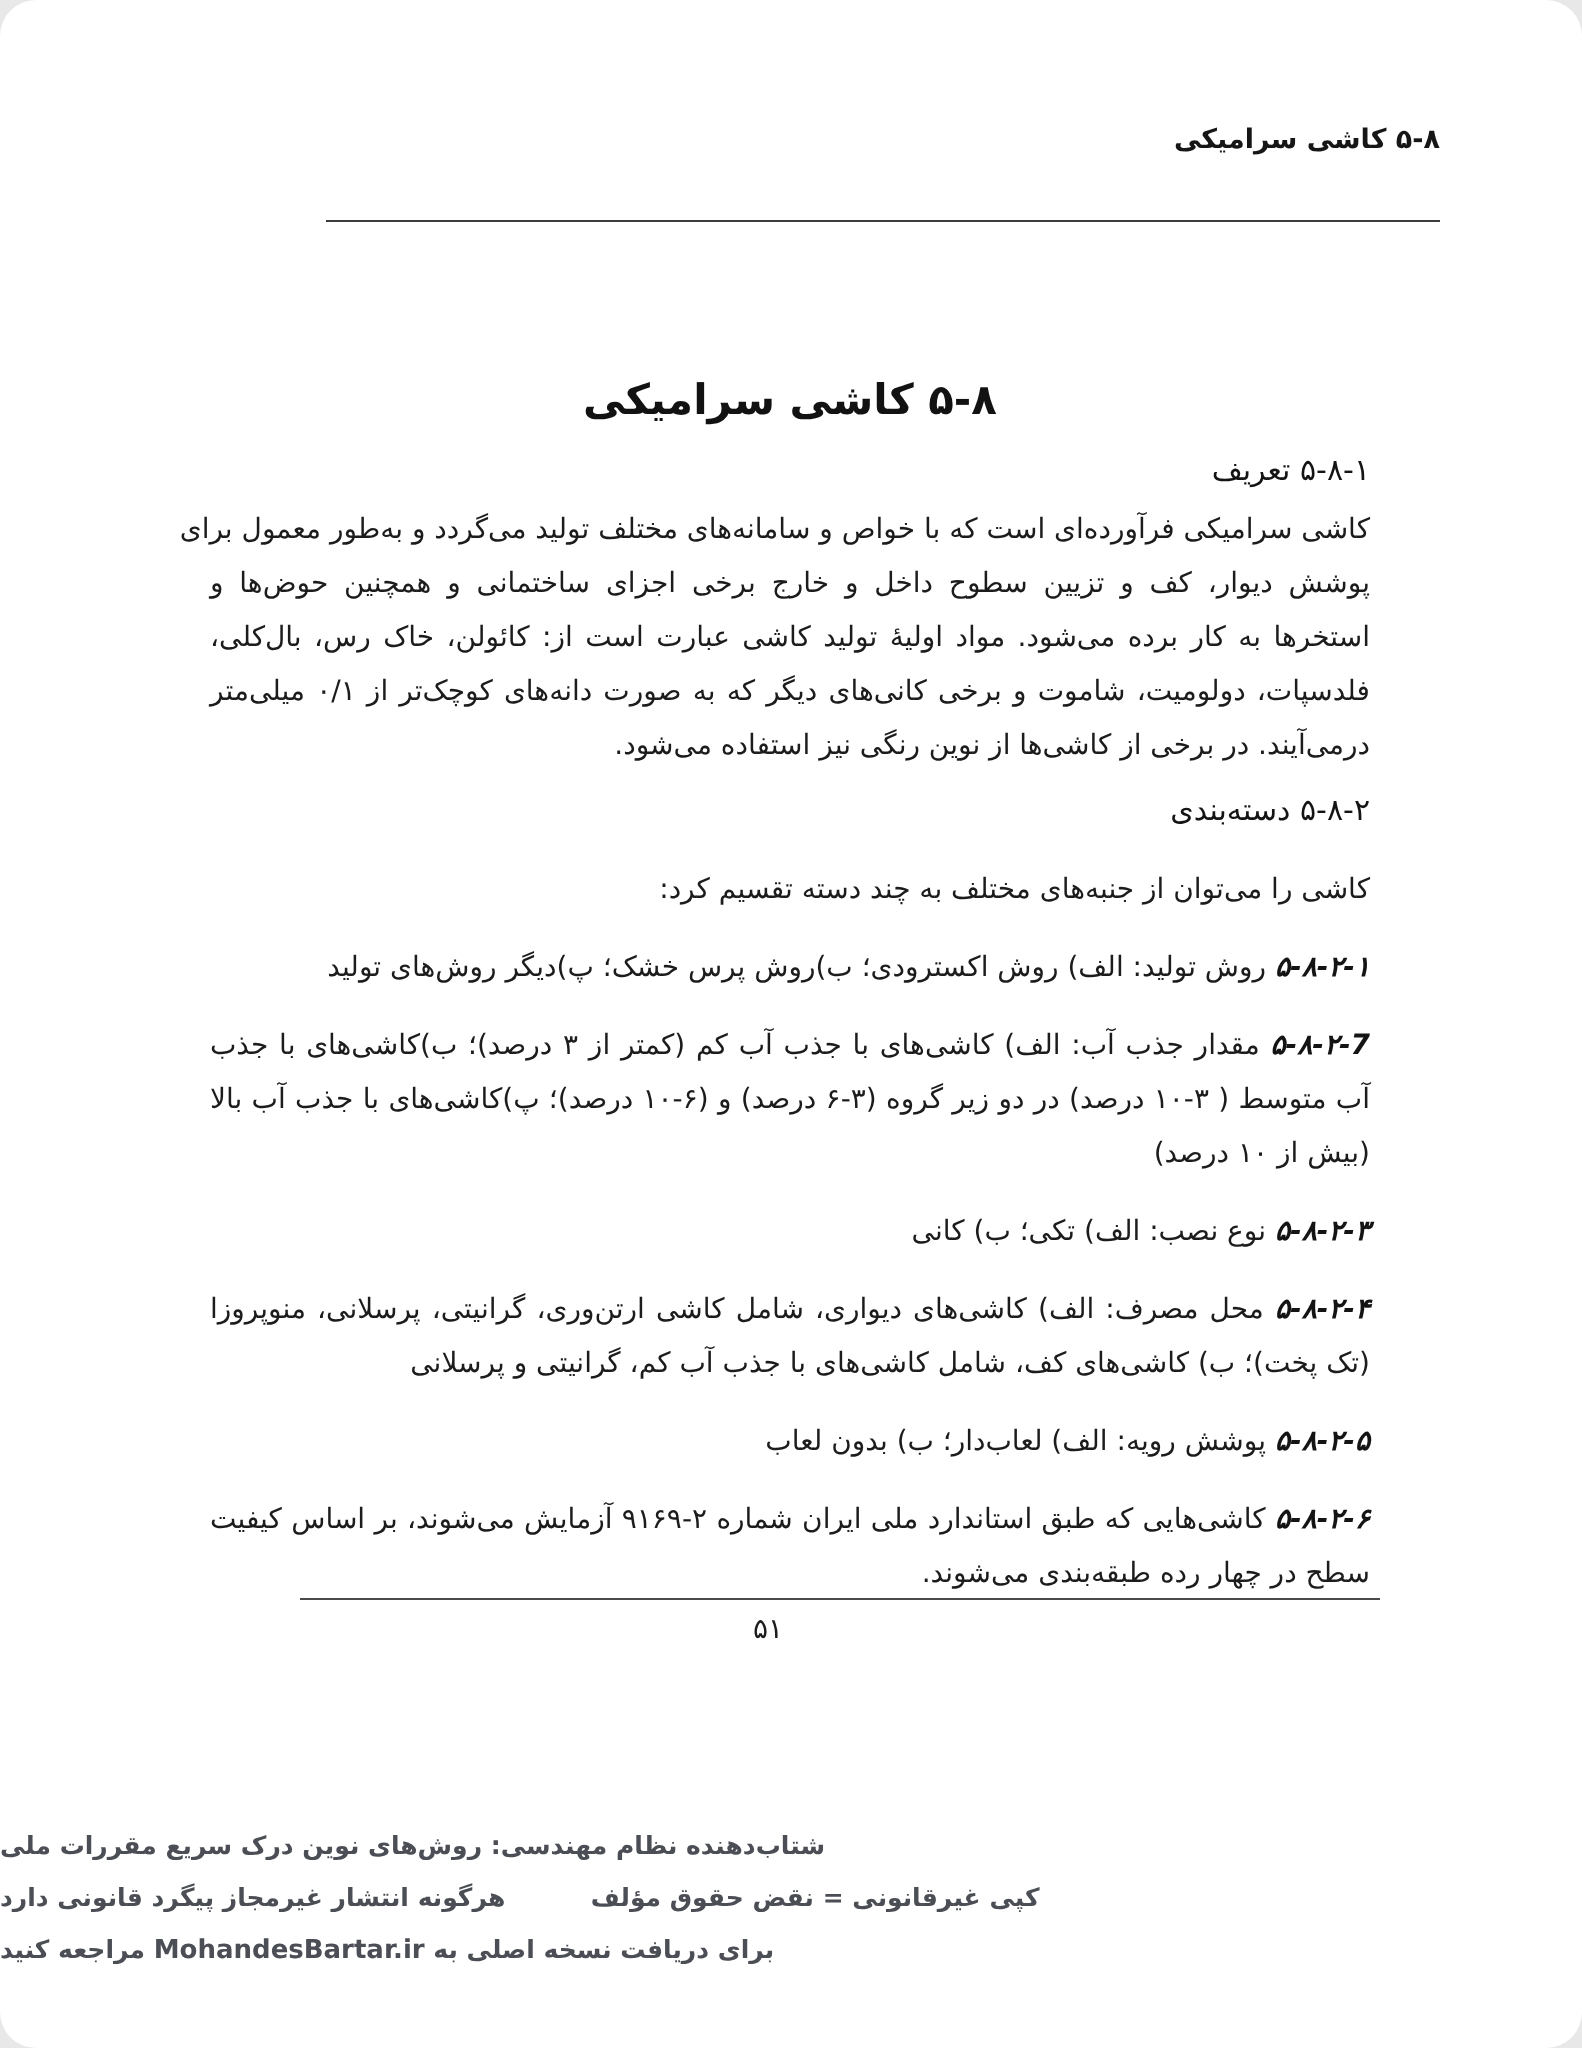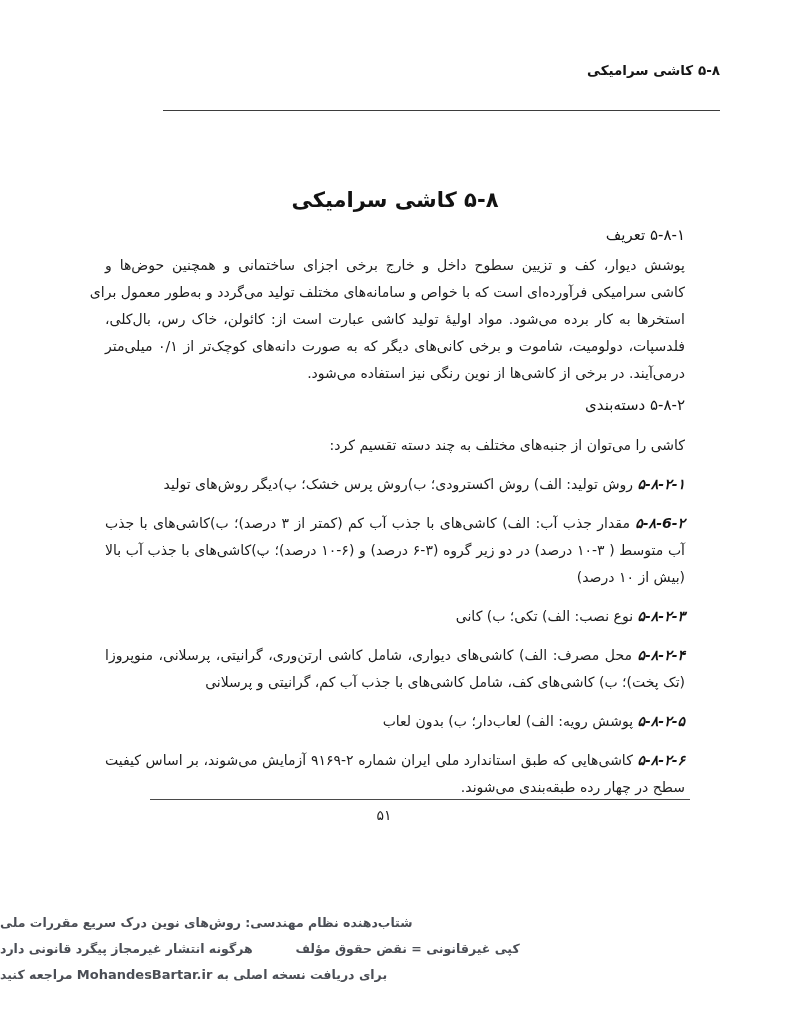--- a/index.html
+++ b/index.html
@@ -4,20 +4,21 @@
 <style>
   html,body{margin:0;padding:0;background:#e8e8e8;}
   .page{
     position:relative;
     width:791px;height:1024px;
     margin:0 auto;
     background:#ffffff;
     font-family:"DejaVu Sans",sans-serif;
     color:#1c1c1c;
     overflow:hidden;
+    border-radius:18px;
   }
   .running-head{
     position:absolute;top:62px;right:71px;left:163px;
     text-align:right;
     font-size:13.5px;font-weight:bold;color:#161616;
   }
   .head-rule{
     position:absolute;top:110px;right:71px;left:163px;
     border-top:1.7px solid #3d3d3d;height:0;
   }
@@ -67,38 +68,38 @@
   <div class="running-head">۵-۸ کاشی سرامیکی</div>
   <div class="head-rule"></div>
 
   <div class="content">
 
     <div class="doc-title">۵-۸ کاشی سرامیکی</div>
 
     <div class="sec-head">۵-۸-۱ تعریف</div>
 
     <div>
+      <div class="para-line">کاشی سرامیکی فرآورده‌ای است که با خواص و سامانه‌های مختلف تولید می‌گردد و به‌طور معمول برای</div>
       <div class="para-line">پوشش دیوار، کف و تزیین سطوح داخل و خارج برخی اجزای ساختمانی و همچنین حوض‌ها و</div>
-      <div class="para-line">کاشی سرامیکی فرآورده‌ای است که با خواص و سامانه‌های مختلف تولید می‌گردد و به‌طور معمول برای</div>
       <div class="para-line">استخرها به کار برده می‌شود. مواد اولیهٔ تولید کاشی عبارت است از: کائولن، خاک رس، بال‌کلی،</div>
       <div class="para-line">فلدسپات، دولومیت، شاموت و برخی کانی‌های دیگر که به صورت دانه‌های کوچک‌تر از ۰/۱ میلی‌متر</div>
       <div class="para-line last">درمی‌آیند. در برخی از کاشی‌ها از نوین رنگی نیز استفاده می‌شود.</div>
     </div>
 
     <div class="sec-head cls">۵-۸-۲ دسته‌بندی</div>
 
     <div class="intro-line">کاشی را می‌توان از جنبه‌های مختلف به چند دسته تقسیم کرد:</div>
 
     <div class="item">
       <span class="num">۵-۸-۲-۱</span>
       <span>روش تولید: الف) روش اکسترودی؛ ب)روش پرس خشک؛ پ)دیگر روش‌های تولید</span>
     </div>
 
     <div class="item">
-      <span class="num">۵-۸-6-۲</span>
+      <span class="num">۵-۸-۲-7</span>
       <span>مقدار جذب آب: الف) کاشی‌های با جذب آب کم (کمتر از ۳ درصد)؛ ب)کاشی‌های با جذب آب متوسط ( ۳-۱۰ درصد) در دو زیر گروه (۳-۶ درصد) و (۶-۱۰ درصد)؛ پ)کاشی‌های با جذب آب بالا (بیش از ۱۰ درصد)</span>
     </div>
 
     <div class="item">
       <span class="num">۵-۸-۲-۳</span>
       <span>نوع نصب: الف) تکی؛ ب) کانی</span>
     </div>
 
     <div class="item">
       <span class="num">۵-۸-۲-۴</span>

